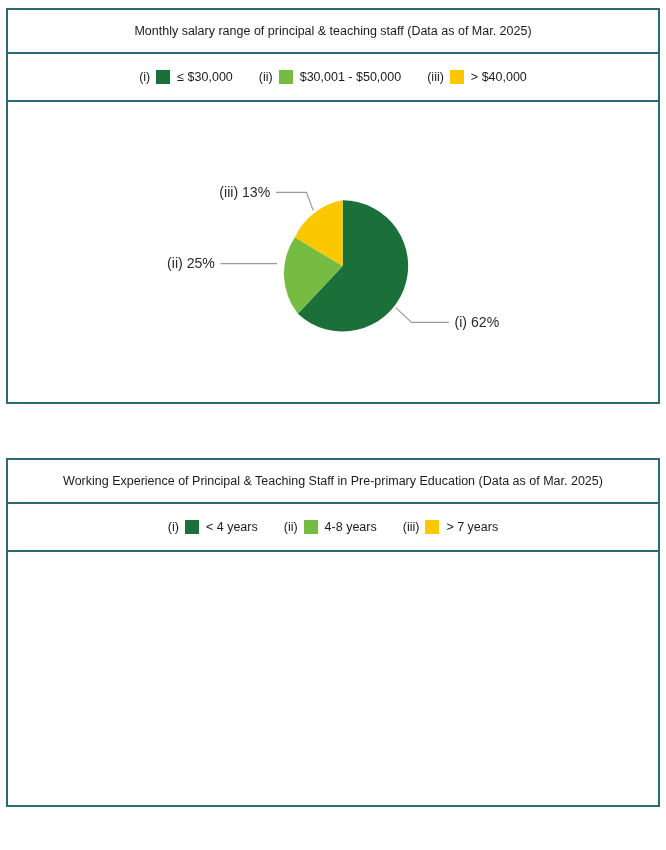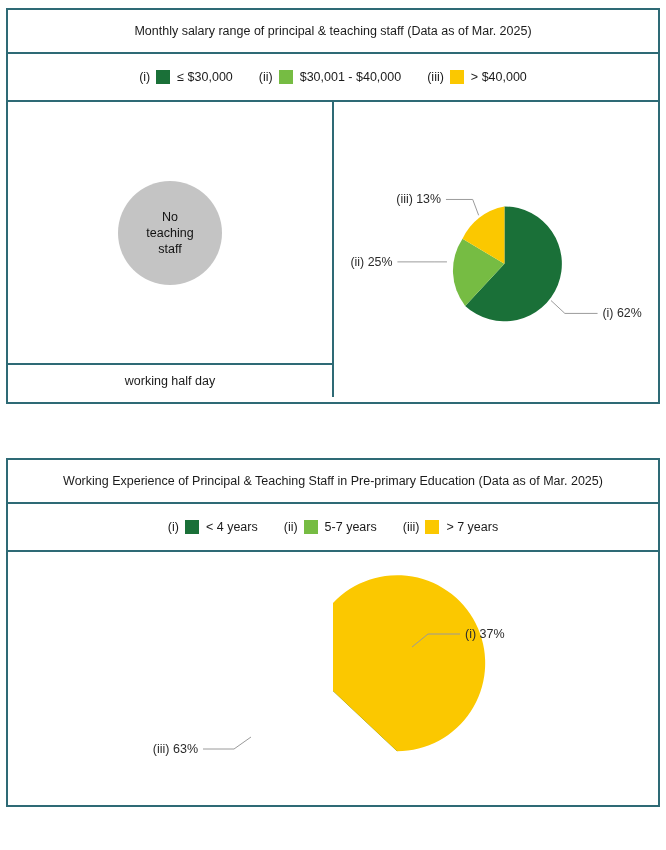--- a/index.html
+++ b/index.html
@@ -172,42 +172,32 @@
     <div class="band legend-band">
       <div class="legend-inner">
         <div class="legend-item">
           <span class="legend-roman">(i)</span>
           <span class="swatch" style="background:#1a7038;"></span>
           <span class="legend-text">≤ $30,000</span>
         </div>
         <div class="legend-item">
           <span class="legend-roman">(ii)</span>
           <span class="swatch" style="background:#76bc43;"></span>
-          <span class="legend-text">$30,001 - $40,000</span>
+          <span class="legend-text">$30,001 - $50,000</span>
         </div>
         <div class="legend-item">
           <span class="legend-roman">(iii)</span>
           <span class="swatch" style="background:#fbc800;"></span>
           <span class="legend-text">&gt; $40,000</span>
         </div>
       </div>
     </div>
 
     <div class="body-row">
 
-      <div class="col col-left">
-        <div class="col-plot">
-          <div class="no-staff-circle">No
-teaching
-staff</div>
-        </div>
-        <div class="col-caption">
-          <span>working half day</span>
-        </div>
-      </div>
 
       <div class="col">
         <div class="col-plot">
           <div class="pie-wrap">
             <svg viewBox="0 0 327 261" preserveAspectRatio="xMidYMid meet">
 
               <path fill="#1a7038" d="M 172 145 L 172 87 A 58 58 0 1 1 132.4 187.4 Z"></path>
 
               <path fill="#76bc43" d="M 172 145 L 132.4 187.4 A 58 58 0 0 1 129.7 119.6 Z"></path>
 
@@ -237,41 +227,25 @@
     <div class="band legend-band">
       <div class="legend-inner">
         <div class="legend-item">
           <span class="legend-roman">(i)</span>
           <span class="swatch" style="background:#1a7038;"></span>
           <span class="legend-text">&lt; 4 years</span>
         </div>
         <div class="legend-item">
           <span class="legend-roman">(ii)</span>
           <span class="swatch" style="background:#76bc43;"></span>
-          <span class="legend-text">5-7 years</span>
+          <span class="legend-text">4-8 years</span>
         </div>
         <div class="legend-item">
           <span class="legend-roman">(iii)</span>
           <span class="swatch" style="background:#fbc800;"></span>
           <span class="legend-text">&gt; 7 years</span>
         </div>
       </div>
     </div>
 
-    <div class="body-single">
-      <div class="pie-wrap">
-        <svg viewBox="0 0 650 281" preserveAspectRatio="xMidYMid meet">
-
-          <path fill="#1a7038" d="M 325 139 L 325 51 A 88 88 0 0 1 389.1 199.2 Z"></path>
-
-          <path fill="#fbc800" d="M 325 139 L 389.1 199.2 A 88 88 0 1 0 325 51 Z"></path>
-
-          <path class="leader" d="M 404 95 L 420 82 L 452 82"></path>
-          <path class="leader" d="M 243 185 L 226 197 L 195 197"></path>
-
-          <text class="pie-label" x="457" y="86" text-anchor="start">(i) 37%</text>
-          <text class="pie-label" x="190" y="201" text-anchor="end">(iii) 63%</text>
-        </svg>
-      </div>
-    </div>
   </div>
 
 </div>
 
 </body></html>

